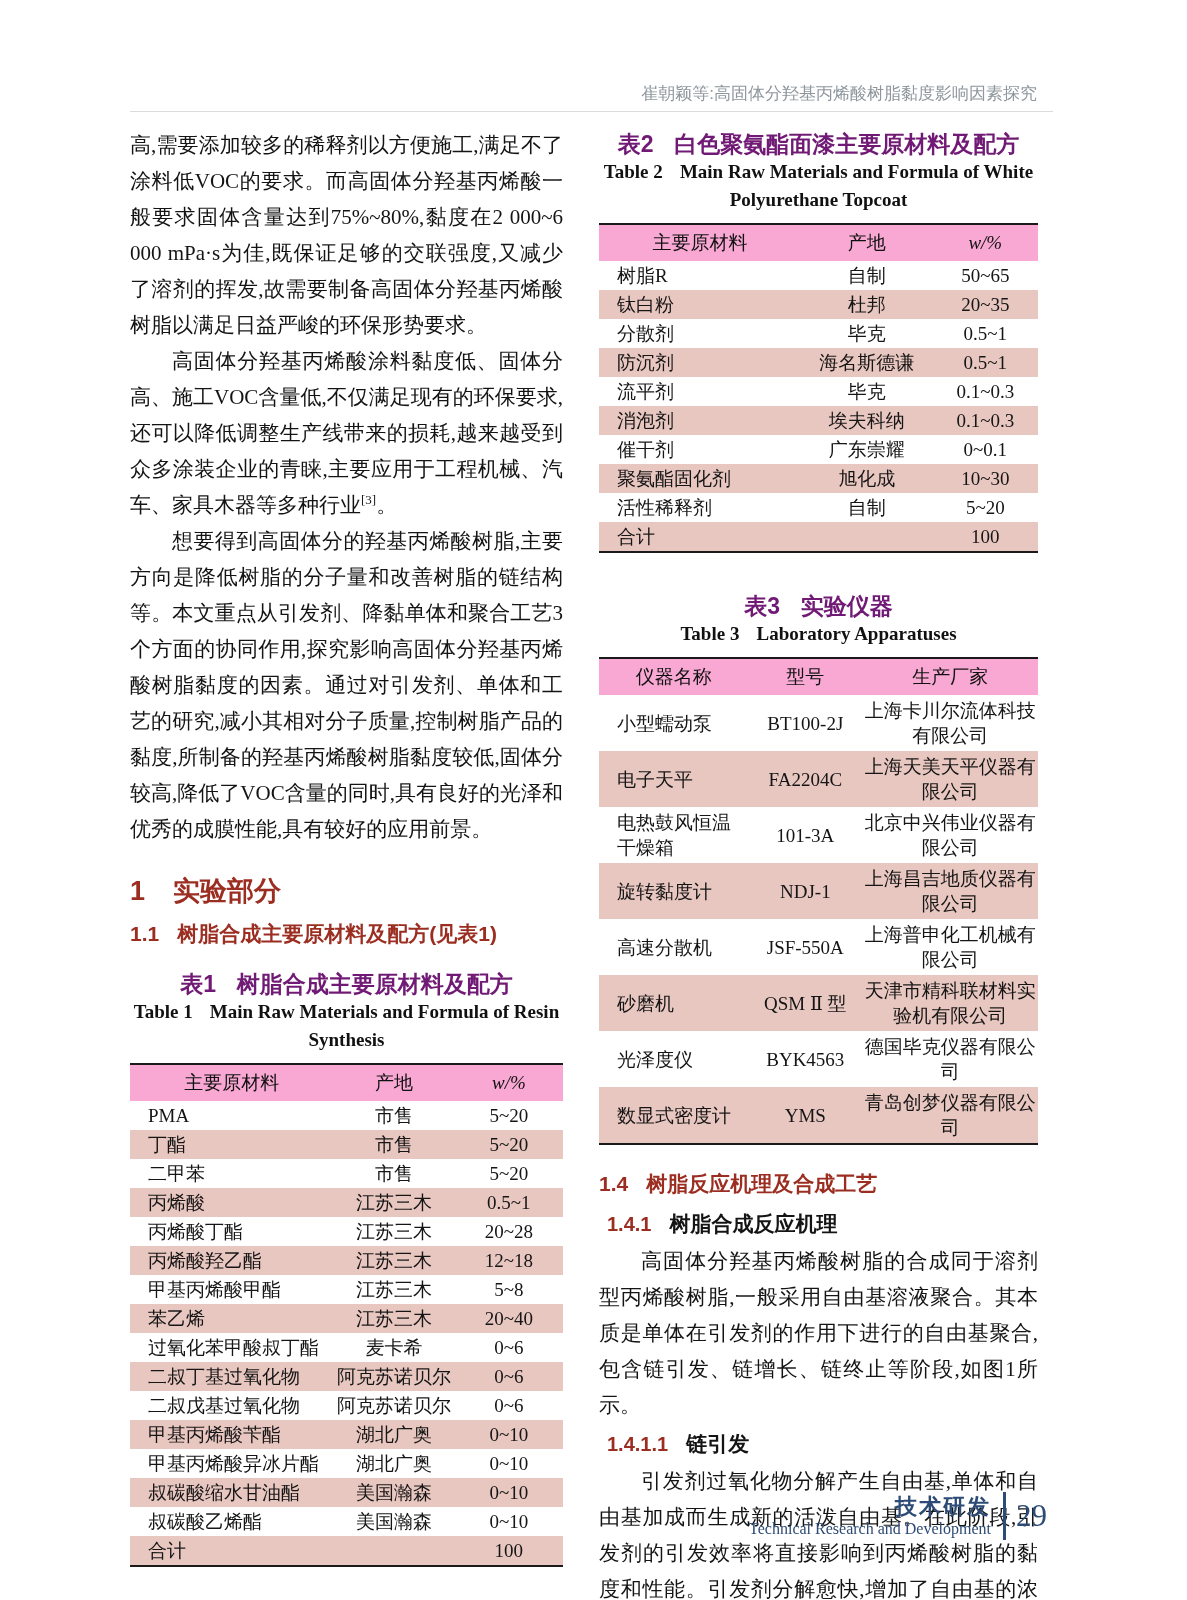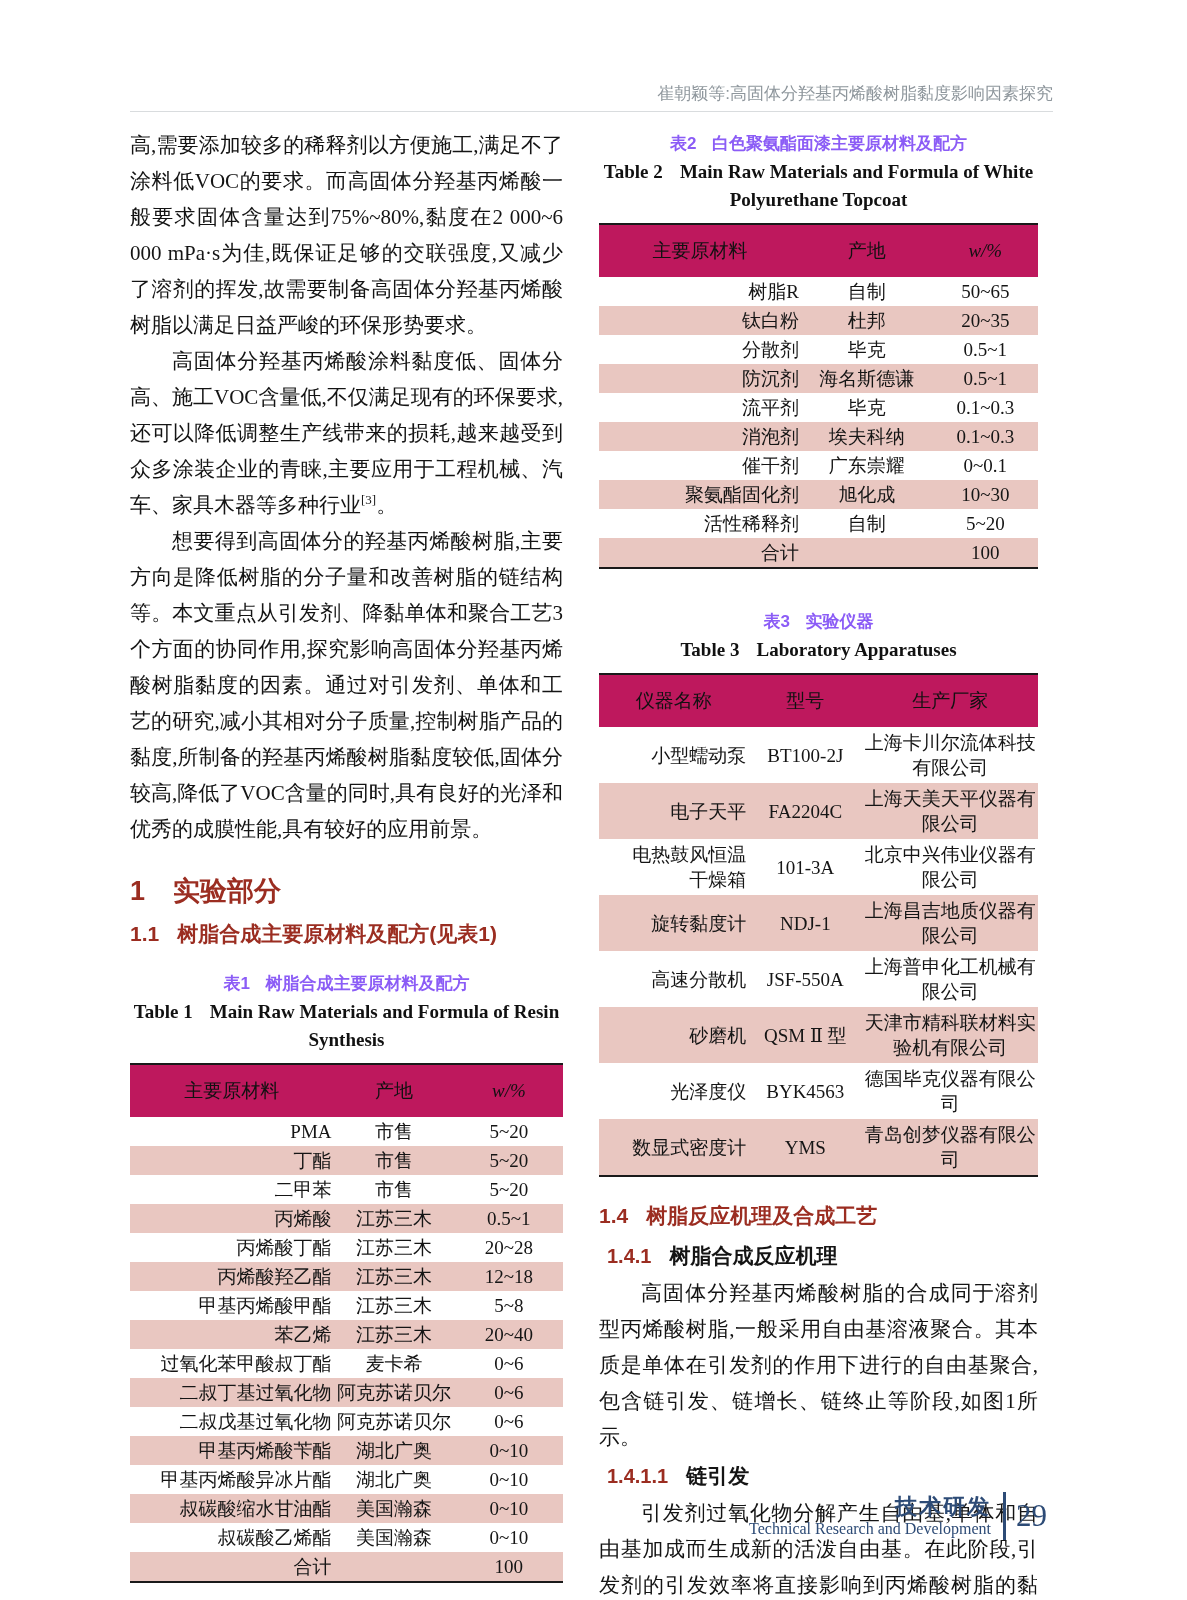--- a/index.html
+++ b/index.html
@@ -5,21 +5,21 @@
   * { margin:0; padding:0; box-sizing:border-box; }
   html,body { background:#ffffff; }
   .page {
     position:relative; width:1187px; height:1600px; margin:0 auto;
     background:#ffffff; overflow:hidden;
     font-family:"Liberation Serif","DejaVu Serif",serif;
     color:#151515;
   }
   
   .running-head {
-    position:absolute; top:82px; left:130px; right:134px;
+    position:absolute; top:82px; left:130px; right:150px;
     text-align:right; font-size:17px; color:#8e969c;
     font-family:"Liberation Sans","DejaVu Sans",sans-serif;
   }
   .head-rule {
     position:absolute; top:111px; left:130px; right:134px;
     border-top:1px solid #d9dcde;
   }
   
   .content { position:absolute; top:127px; left:130px; width:908px; display:flex; gap:36px; }
   .col-left { width:433px; }
@@ -49,35 +49,35 @@
     font-weight:bold; font-size:20px; margin-right:18px;
   }
   
   figure { margin:0; }
   .fig-t1 { margin-top:20px; }
   .fig-t2 { margin-top:4px; }
   .fig-t3 { margin-top:40px; }
   .tcap { text-align:center; }
   .tcap-cn {
     font-family:"Liberation Sans","DejaVu Sans",sans-serif;
-    font-weight:bold; font-size:17px; line-height:26px; color:#8b5cf6;
+    font-weight:bold; font-size:23px; line-height:26px; color:#701a75;
   }
   .tcap-en { font-weight:bold; font-size:19px; line-height:28px; margin-top:1px; color:#111; }
   .tcap-label { margin-right:0.9em; }
   
   .tbl {
     width:100%; border-collapse:collapse; table-layout:fixed; margin-top:9px;
     border-top:2px solid #1a1a1a; border-bottom:2px solid #1a1a1a;
   }
   .tbl th {
-    background:#be185d; font-weight:normal; text-align:center;
-    font-size:19px; line-height:28px; padding:12px 2px; color:#111;
+    background:#f9a8d4; font-weight:normal; text-align:center;
+    font-size:19px; line-height:28px; padding:4px 2px; color:#111;
   }
   .tbl td { text-align:center; font-size:19px; line-height:27px; padding:1px 2px; }
-  .tbl td:first-child { text-align:right; padding-left:18px; }
+  .tbl td:first-child { text-align:left; padding-left:18px; }
   .tbl tbody tr:nth-child(even) { background:#e9c7c1; }
   .tbl-w thead th:last-child { font-style:italic; }
   .tbl3 td { line-height:25px; padding:3px 2px; }
   .mech-head { margin-top:22px; }
   
   .footer { position:absolute; bottom:60px; right:140px; display:flex; align-items:center; }
   .footer-text { text-align:right; margin-right:12px; color:#2d4b76; }
   .footer-cn {
     font-family:Liberation Serif, serif;
     font-weight:bold; font-size:22px; line-height:24px; letter-spacing:2px;

